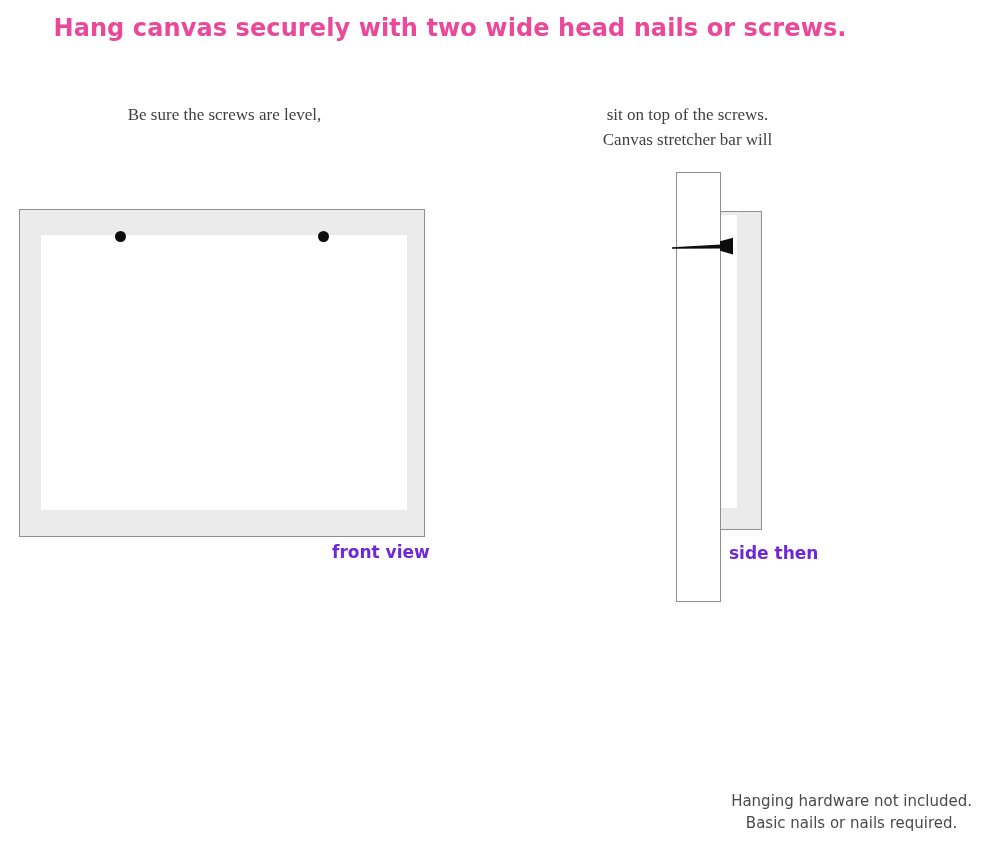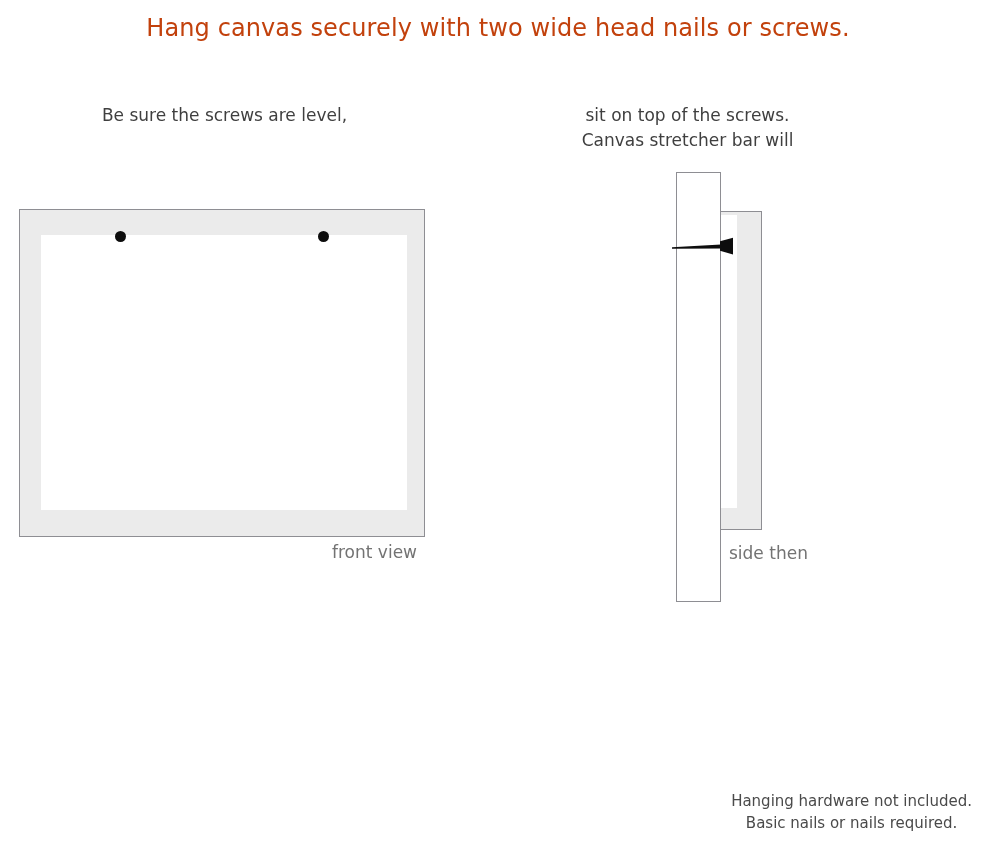--- a/index.html
+++ b/index.html
@@ -18,46 +18,45 @@
   }
 
   
   .title {
     position: absolute;
     left: 0;
     top: 14px;
     width: 900px;
     text-align: center;
     font-size: 24px;
-    font-weight: 400;
-    color: #c2410c;
+    font-weight: 700;
+    color: #ec4899;
     letter-spacing: 0.1px;
     white-space: nowrap;
-    padding-left: 48px;
   }
 
   
   .caption {
     position: absolute;
     text-align: center;
     font-size: 17px;
     line-height: 24.5px;
     color: #3f3f3f;
   }
   .caption-front {
     left: 12px;
     top: 103px;
     width: 425px;
   }
   .caption-side {
     left: 545px;
     top: 103px;
     width: 285px;
   }
-  .caption div { white-space: nowrap; }
+  .caption div { white-space: nowrap; font-family: Liberation Serif, serif; }
 
   
   .front-view {
     position: absolute;
     left: 19px;
     top: 209px;
     width: 406px;
     height: 328px;
     background: #ebebeb;
     border: 1px solid #8e8e93;
@@ -77,22 +76,23 @@
     height: 11px;
     border-radius: 50%;
     background: #0d0d0d;
   }
   .screw-left  { left: 115px; top: 231px; }
   .screw-right { left: 318px; top: 231px; }
 
   .view-label {
     position: absolute;
     font-size: 17px;
-    color: #737373;
+    color: #6d28d9;
     white-space: nowrap;
+    font-weight: bold;
   }
   .label-front { left: 332px; top: 542px; }
   .label-side  { left: 729px; top: 543px; }
 
   
   .side-wall {
     position: absolute;
     left: 676px;
     top: 172px;
     width: 45px;

